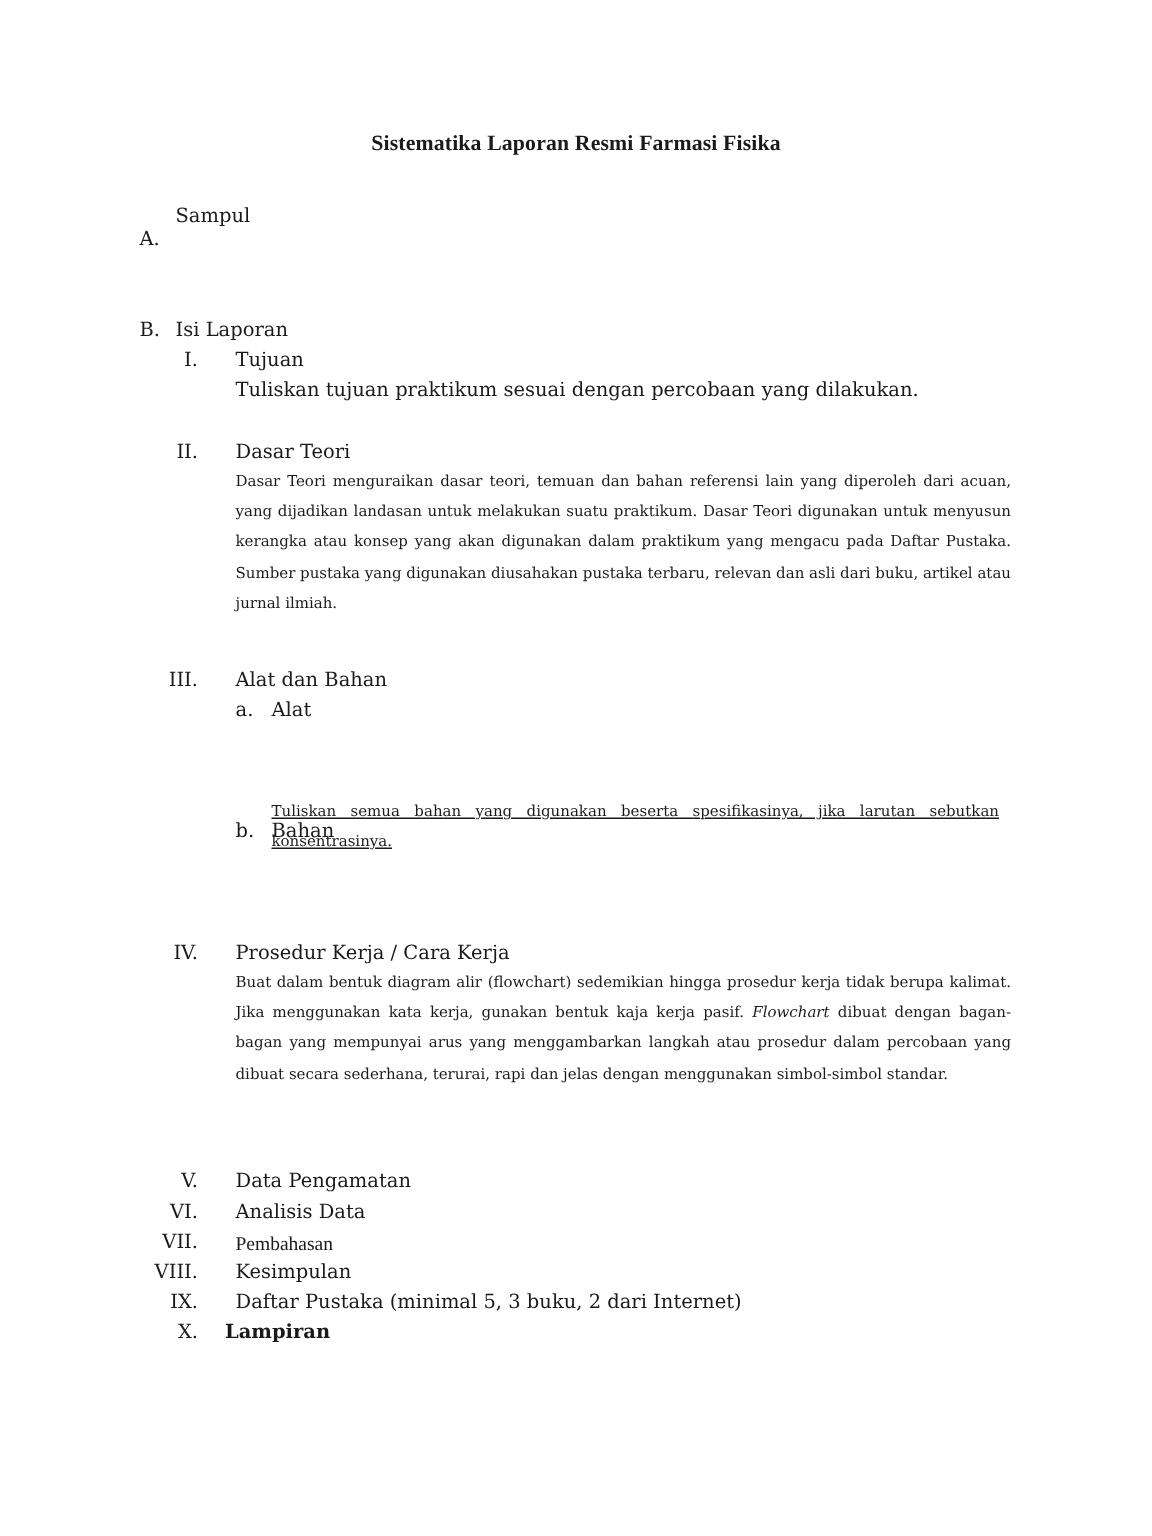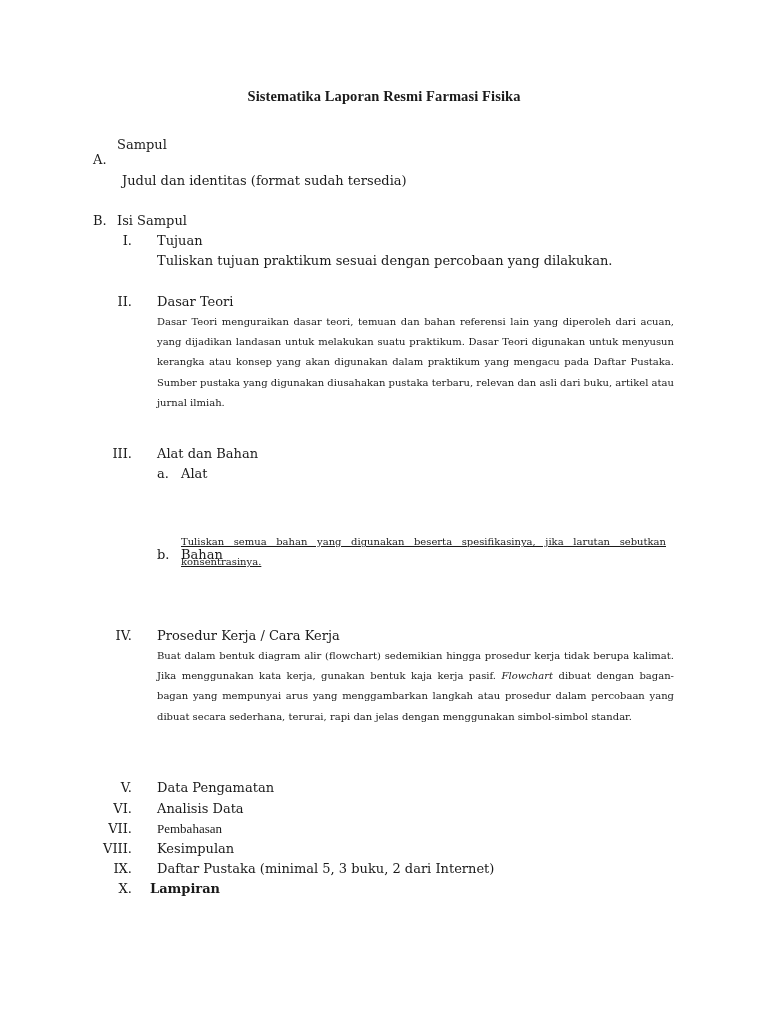--- a/index.html
+++ b/index.html
@@ -15,24 +15,23 @@
 </style>
 </head>
 <body>
 
 <div class="page">
 
   <div class="title">Sistematika Laporan Resmi Farmasi Fisika</div>
 
   <div class="line" style="left:93px; top:150px;">A.</div>
   <div class="line" style="left:117px; top:135px;">Sampul</div>
-  <div class="line" style="left:122px; top:171px;">Judul dan identitas (format sudah tersedia)</div>
 
   <div class="line" style="left:93px; top:211px;">B.</div>
-  <div class="line" style="left:117px; top:211px;">Isi Sampul</div>
+  <div class="line" style="left:117px; top:211px;">Isi Laporan</div>
 
   <div class="num" style="left:82px; top:231px;">I.</div>
   <div class="line" style="left:157px; top:231px;">Tujuan</div>
   <div class="line" style="left:157px; top:251px;">Tuliskan tujuan praktikum sesuai dengan percobaan yang dilakukan.</div>
 
   <div class="num" style="left:82px; top:292px;">II.</div>
   <div class="line" style="left:157px; top:292px;">Dasar Teori</div>
   <div class="para" style="left:157px; top:312px; width:517px;">Dasar Teori menguraikan dasar teori, temuan dan bahan referensi lain yang diperoleh dari acuan, yang dijadikan landasan untuk melakukan suatu praktikum. Dasar Teori digunakan untuk menyusun kerangka atau konsep yang akan digunakan dalam praktikum yang mengacu pada Daftar Pustaka. Sumber pustaka yang digunakan diusahakan pustaka terbaru, relevan dan asli dari buku, artikel atau jurnal ilmiah.</div>
 
   <div class="num" style="left:82px; top:444px;">III.</div>

